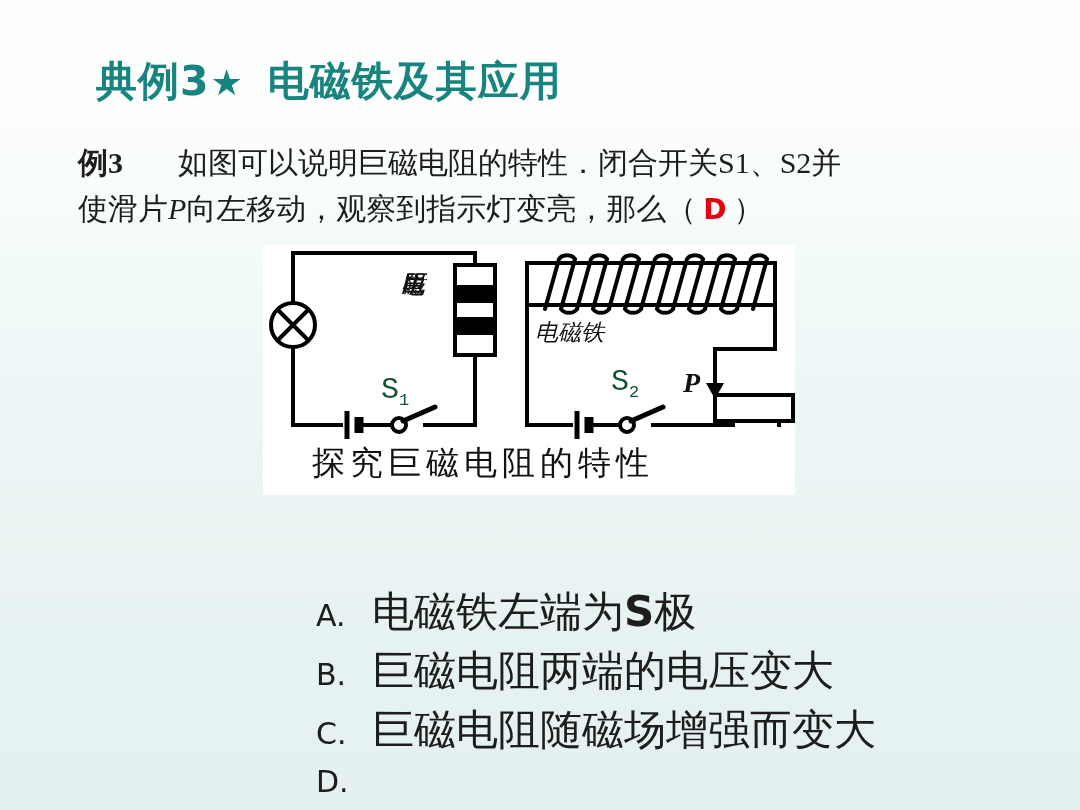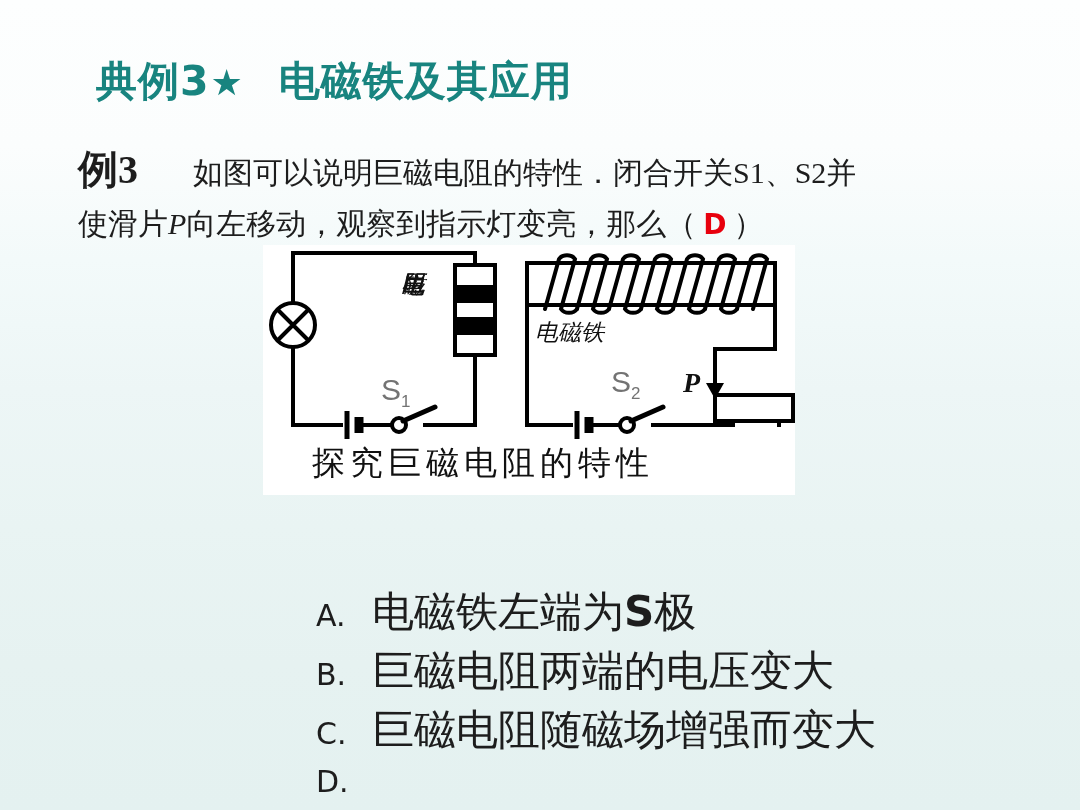--- a/index.html
+++ b/index.html
@@ -49,37 +49,37 @@
     font-family: "DejaVu Sans", sans-serif;
     font-size: 36px;
     color: #18847f;
     margin-left: 1px;
   }
   .title-sub {
     font-family: Liberation Sans, sans-serif;
     font-weight: bold;
     font-size: 41px;
     color: #18847f;
-    margin-left: 36px;
+    margin-left: 25px;
     letter-spacing: 1px;
   }
 
   
   .question {
     position: absolute;
     left: 78px;
     top: 140px;
     width: 940px;
     font-size: 30px;
     color: #1d1d1d;
     line-height: 1.52;
   }
   .q-label {
     font-weight: bold;
-    font-size: 40px;
+    font-size: 30px;
   }
   .q-indent { display: inline-block; width: 40px; }
   .q-italic { font-style: italic; }
   .answer-mark {
     color: #e8000d;
     font-weight: bold;
     font-family: "DejaVu Sans", "Liberation Sans", sans-serif;
     font-size: 28px;
     padding: 0 7px;
   }
@@ -120,23 +120,23 @@
   .h-label {
     position: absolute;
     font-family: "Liberation Serif", "DejaVu Serif", serif;
     font-size: 23px;
     color: #111;
     font-style: italic;
     white-space: nowrap;
   }
   .sw-label {
     position: absolute;
-    font-family: Liberation Sans, sans-serif;
+    font-family: Liberation Mono, monospace;
     font-size: 30px;
-    color: #737373;
+    color: #14532d;
     white-space: nowrap;
   }
   .sw-label sub { font-size: 17px; }
   .p-label {
     position: absolute;
     font-family: "Liberation Serif", "DejaVu Serif", serif;
     font-style: italic;
     font-weight: bold;
     font-size: 28px;
     color: #111;

